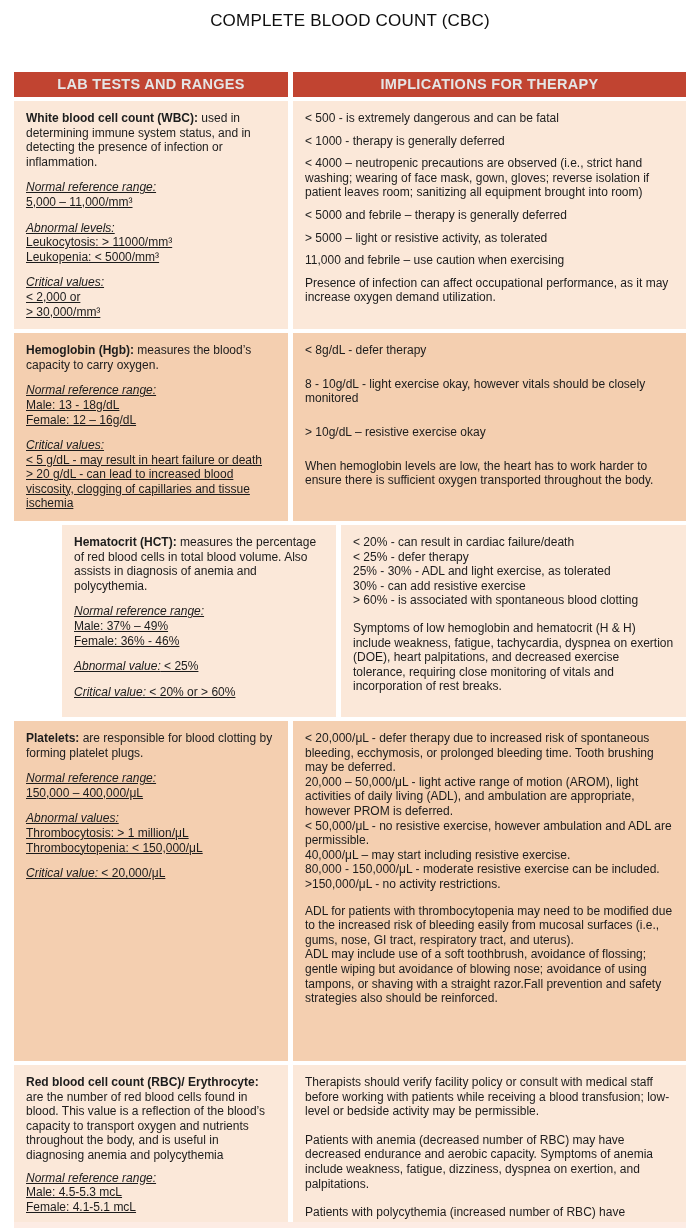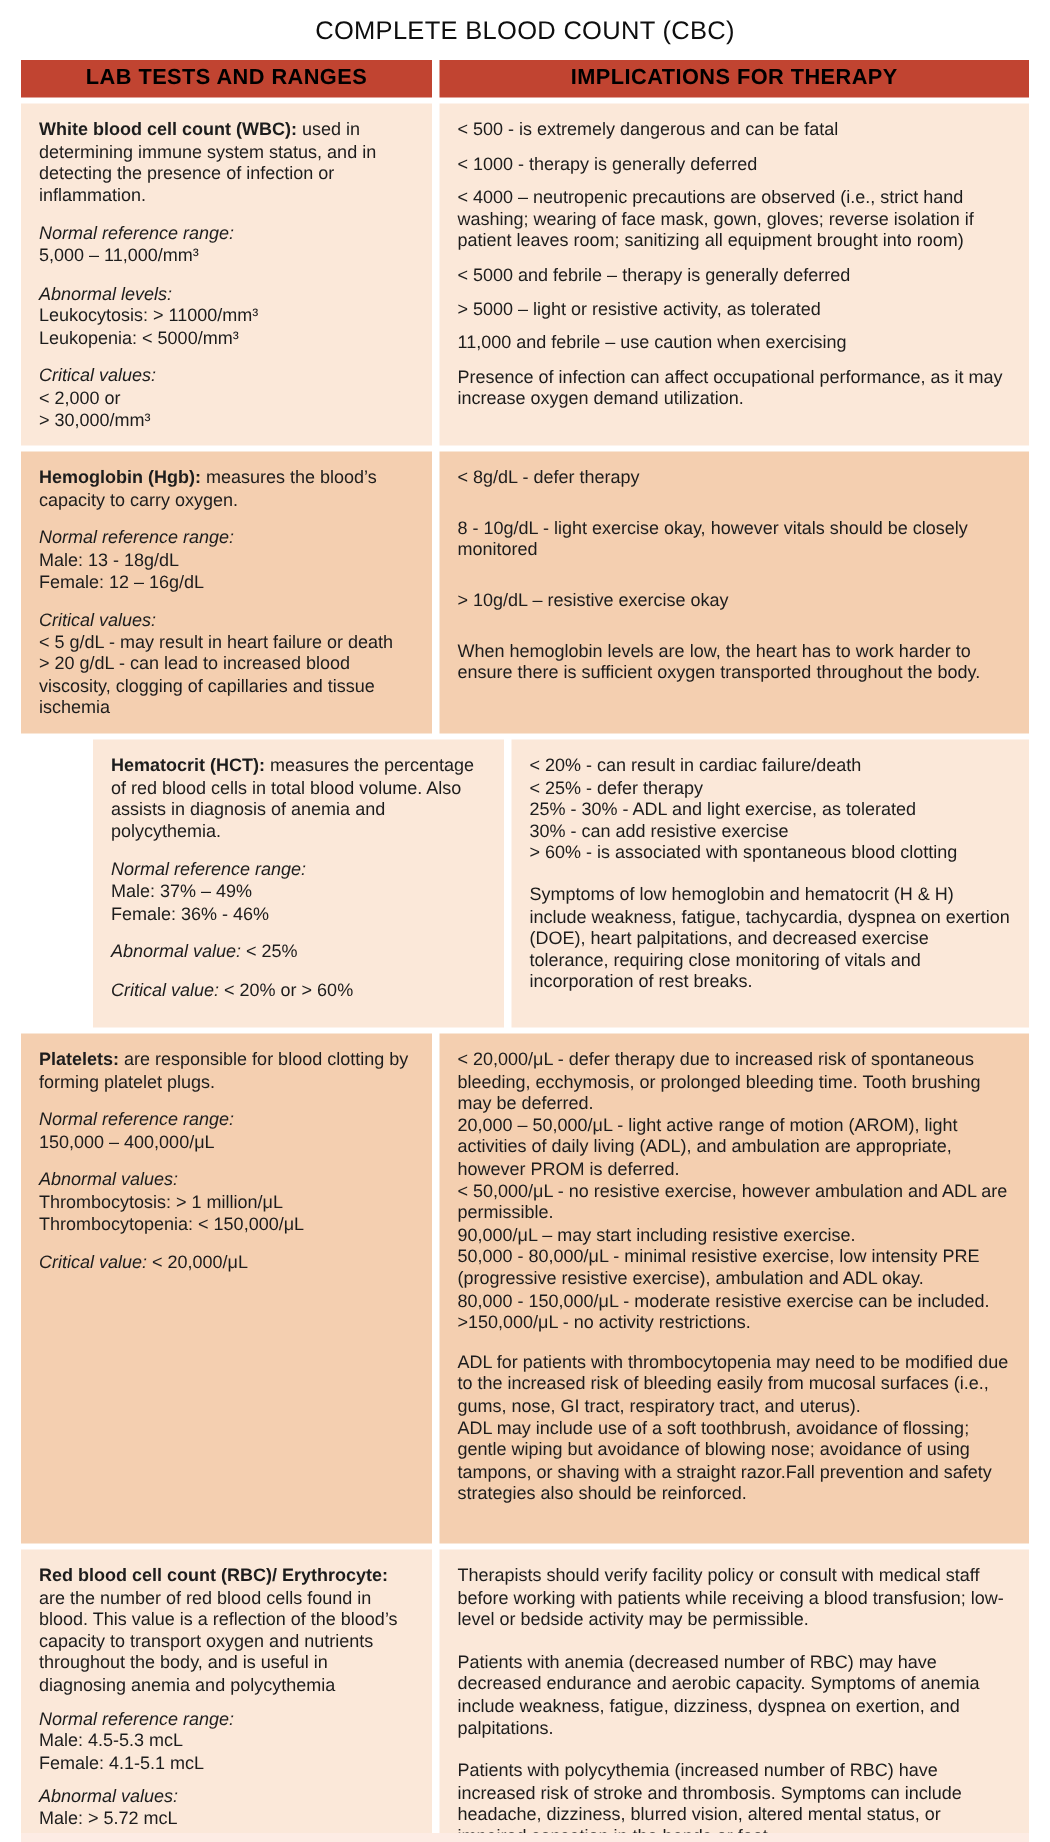--- a/index.html
+++ b/index.html
@@ -17,43 +17,44 @@
     text-align: center;
     font-size: 17px;
     font-weight: normal;
     letter-spacing: 0.2px;
     color: #0e0e0e;
     margin-bottom: 9px;
   }
   .thead { display: flex; gap: 5px; margin-bottom: 4px; }
   .th {
     background: var(--header-bg, #c14431);
-    color: #000000;
+    color: #e5e5e5;
     font-weight: bold;
     font-size: 14.5px;
     text-align: center;
     padding: 4px 0 5px;
     letter-spacing: 0.3px;
+    margin-top: 32px;
   }
   .th1 { width: 274px; }
   .th2 { flex: 1; }
   .row { display: flex; gap: 5px; margin-bottom: 4px; }
   .cell {
     padding: 10px 12px;
     font-size: 12px;
     line-height: 14.6px;
   }
   .cell-left { width: 274px; }
   .cell-right { flex: 1; }
   .light { background: var(--row-light, #fbe8d9); }
   .dark  { background: var(--row-dark, #f4cfb0); }
   p { margin: 0; }
   b { font-weight: bold; }
   .intro { margin-bottom: 11px; }
-  .block { margin-bottom: 11px; }
+  .block { margin-bottom: 11px; text-decoration: underline; }
   .block:last-child { margin-bottom: 0; }
   .label i { font-style: italic; }
   .group { margin-bottom: 8px; }
   .group:last-child { margin-bottom: 0; }
   
   .tbody .row:nth-child(1) { min-height: 212px; }
   .tbody .row:nth-child(2) { min-height: 185px; }
   .tbody .row:nth-child(3) { min-height: 176px; padding-left: 48px; }
   .tbody .row:nth-child(4) { min-height: 340px; }
   .tbody .row:nth-child(5) { min-height: 199px; }
@@ -195,22 +196,21 @@
           </div>
           <div class="block">
             <p class="label"><i>Critical value:</i> &lt; 20,000/μL</p>
           </div>
         </div>
         <div class="cell cell-right dark">
           <div class="group">
             <p class="line">&lt; 20,000/μL - defer therapy due to increased risk of spontaneous bleeding, ecchymosis, or prolonged bleeding time. Tooth brushing may be deferred.</p>
             <p class="line">20,000 – 50,000/μL - light active range of motion (AROM), light activities of daily living (ADL), and ambulation are appropriate, however PROM is deferred.</p>
             <p class="line">&lt; 50,000/μL - no resistive exercise, however ambulation and ADL are permissible.</p>
-            <p class="line">90,000/μL – may start including resistive exercise.</p>
-            <p class="line">50,000 - 80,000/μL - minimal resistive exercise, low intensity PRE (progressive resistive exercise), ambulation and ADL okay.</p>
+            <p class="line">40,000/μL – may start including resistive exercise.</p>
             <p class="line">80,000 - 150,000/μL - moderate resistive exercise can be included.</p>
             <p class="line">&gt;150,000/μL - no activity restrictions.</p>
           </div>
           <div class="group">
             <p class="line">ADL for patients with thrombocytopenia may need to be modified due to the increased risk of bleeding easily from mucosal surfaces (i.e., gums, nose, GI tract, respiratory tract, and uterus).</p>
             <p class="line">ADL may include use of a soft toothbrush, avoidance of flossing; gentle wiping but avoidance of blowing nose; avoidance of using tampons, or shaving with a straight razor.Fall prevention and safety strategies also should be reinforced.</p>
           </div>
         </div>
       </div>
       <div class="row">

